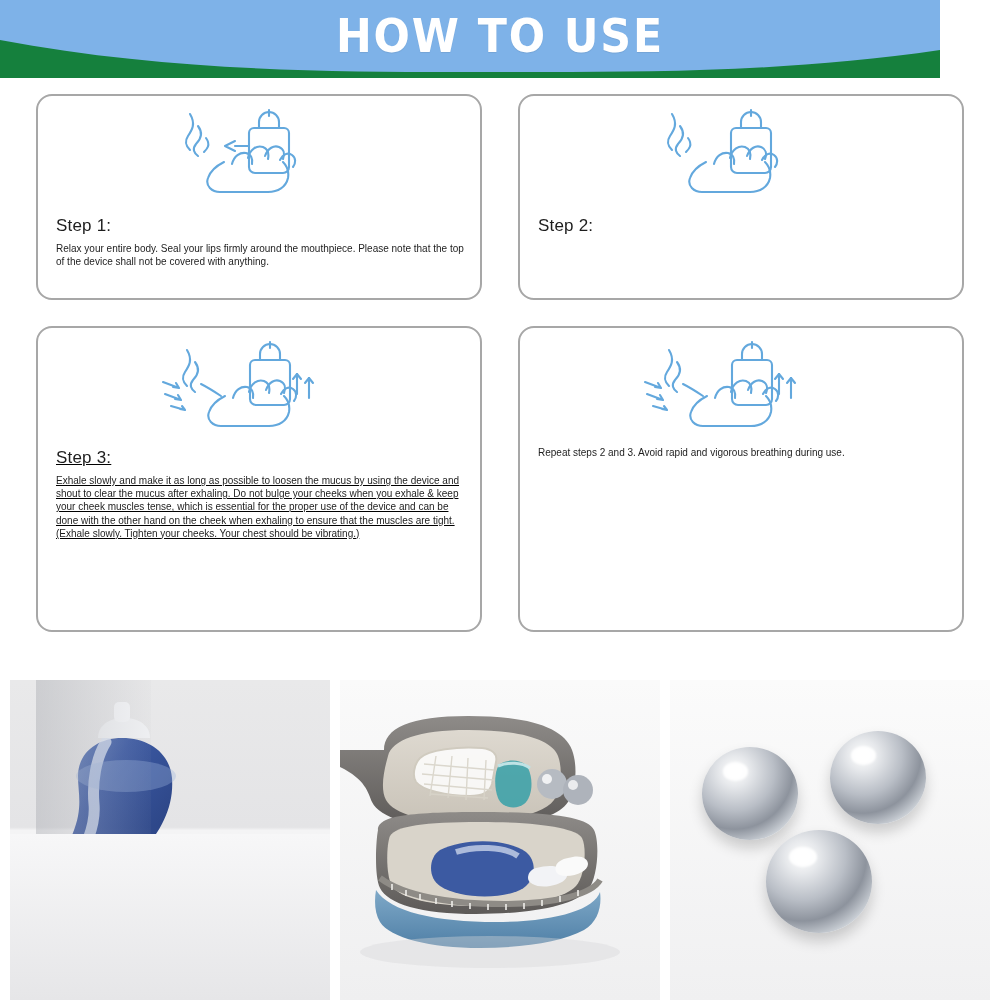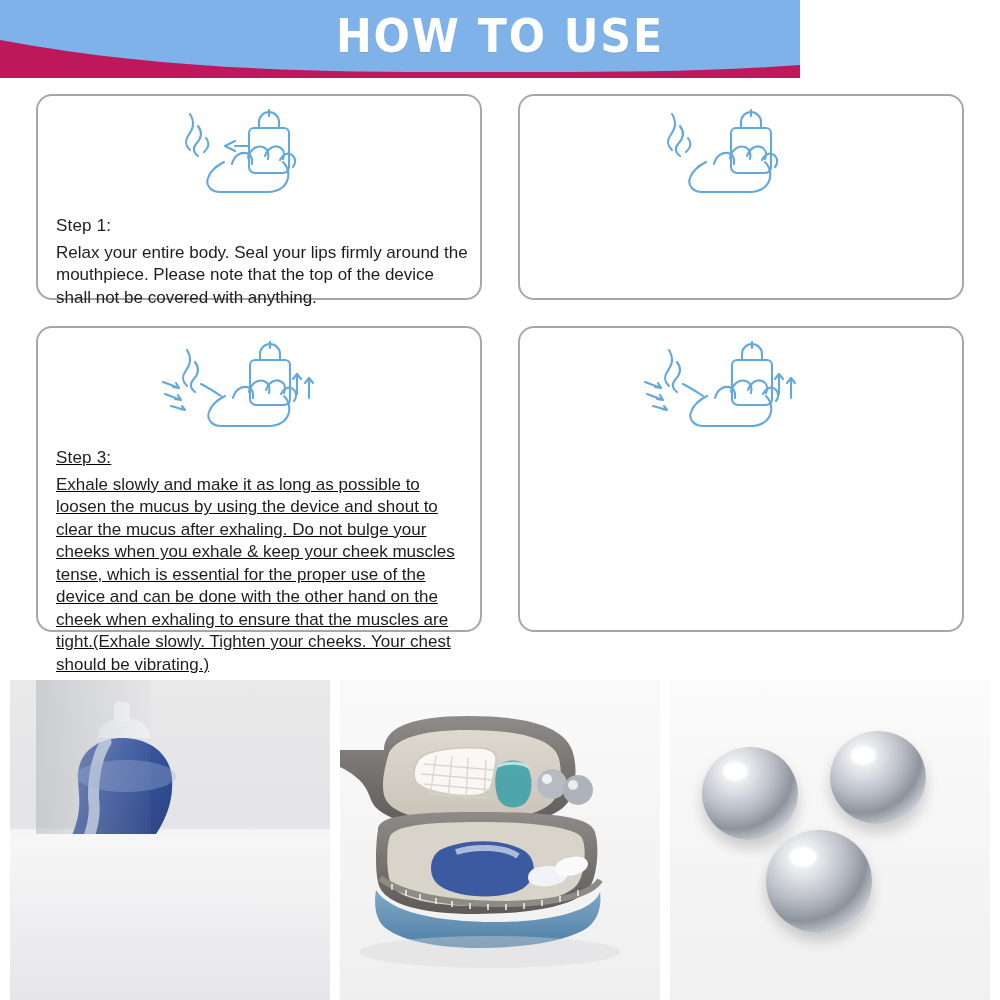--- a/index.html
+++ b/index.html
@@ -12,23 +12,23 @@
   }
   #page {
     position: relative;
     width: 1000px; height: 1000px;
     background: #ffffff;
   }
 
   
   .banner {
     position: relative;
-    width: 800px;
+    width: 940px;
     height: 78px;
-    background: #be185d;
+    background: #15803d;
     overflow: hidden;
   }
   .banner-shape {
     position: absolute;
     left: 0; top: 0;
     width: 1000px; height: 78px;
   }
   .banner-title {
     position: absolute;
     left: 0; top: 6px;
@@ -78,21 +78,21 @@
     align-items: flex-start;
   }
   .card-art svg { display: block; }
   .step-label {
     font-size: 17px;
     color: #1d1d1d;
     margin: 2px 0 6px 6px;
     letter-spacing: 0.2px;
   }
   .step-text {
-    font-size: 17px;
+    font-size: 10px;
     line-height: 1.32;
     color: #1d1d1d;
     margin: 0 0 0 6px;
     padding-right: 4px;
   }
   
   .card-s1 { height: 206px; }
   .card-s2 { height: 206px; }
   .card-s3 { height: 306px; text-decoration: underline; }
   .card-s4 { height: 306px; }
@@ -202,20 +202,21 @@
               <path d="M36,20 c6,8 2,14 -2,18 c-4,5 -2,9 2,12"></path>
               <path d="M44,32 c5,7 1,11 -2,14"></path>
               <path d="M62,56 c-8,4 -14,10 -16,16 c-3,8 4,14 12,14 h48 c10,0 18,-5 20,-14 c1,-6 -1,-12 -5,-16"></path>
               <path d="M70,58 c2,-8 8,-12 14,-11 c5,1 7,6 6,11"></path>
               <path d="M86,52 c2,-9 9,-13 15,-11 c5,2 6,7 5,12"></path>
               <path d="M103,50 c3,-8 9,-11 14,-9 c5,2 6,7 4,12"></path>
               <path d="M118,54 c3,-6 8,-8 12,-5 c4,3 4,8 1,12"></path>
             </g>
           </svg>
         </div>
+        <div class="step-label">Step 2:</div>
       </div>
 
       <div class="step-card card-s3">
         <div class="card-art">
           <svg width="210" height="108" viewBox="0 0 210 108">
             <g fill="none" stroke="#63a8dd" stroke-width="2.1" stroke-linecap="round" stroke-linejoin="round">
               <path d="M98,22 h30 a5,5 0 0 1 5,5 v34 a6,6 0 0 1 -6,6 h-28 a6,6 0 0 1 -6,-6 v-34 a5,5 0 0 1 5,-5 z"></path>
               <path d="M103,22 v-6 a10,10 0 0 1 20,0 v6"></path>
               <path d="M113,10 v-6"></path>
 
@@ -258,20 +259,21 @@
               <path d="M14,68 l14,4 M28,72 l-5,-1 M28,72 l-3,-4"></path>
               <path d="M68,58 c-8,4 -14,10 -16,16 c-3,8 4,14 12,14 h48 c10,0 18,-5 20,-14 c1,-6 -1,-12 -5,-16"></path>
               <path d="M76,60 c2,-8 8,-12 14,-11 c5,1 7,6 6,11"></path>
               <path d="M92,54 c2,-9 9,-13 15,-11 c5,2 6,7 5,12"></path>
               <path d="M109,52 c3,-8 9,-11 14,-9 c5,2 6,7 4,12"></path>
               <path d="M124,56 c3,-6 8,-8 12,-5 c4,3 4,8 1,12"></path>
               <path d="M44,46 c8,4 14,8 20,12"></path>
             </g>
           </svg>
         </div>
+        <p class="step-text">Repeat steps 2 and 3. Avoid rapid and vigorous breathing during use.</p>
       </div>
 
     </div>
   </div>
 
   <div class="photo-strip">
 
     <div class="photo ph1">
       <div class="ph1-wallshadow"></div>
       <div class="ph1-table"></div>

